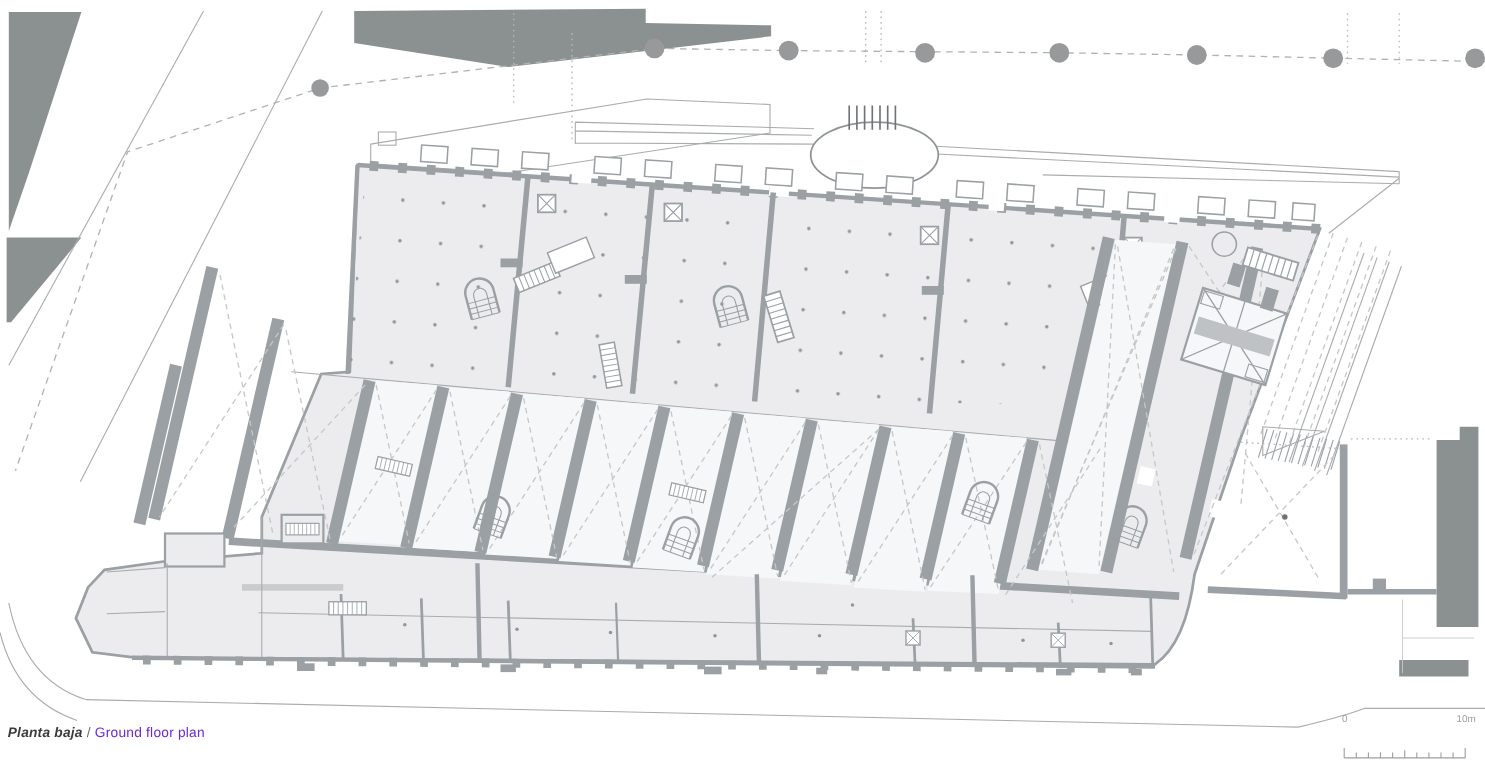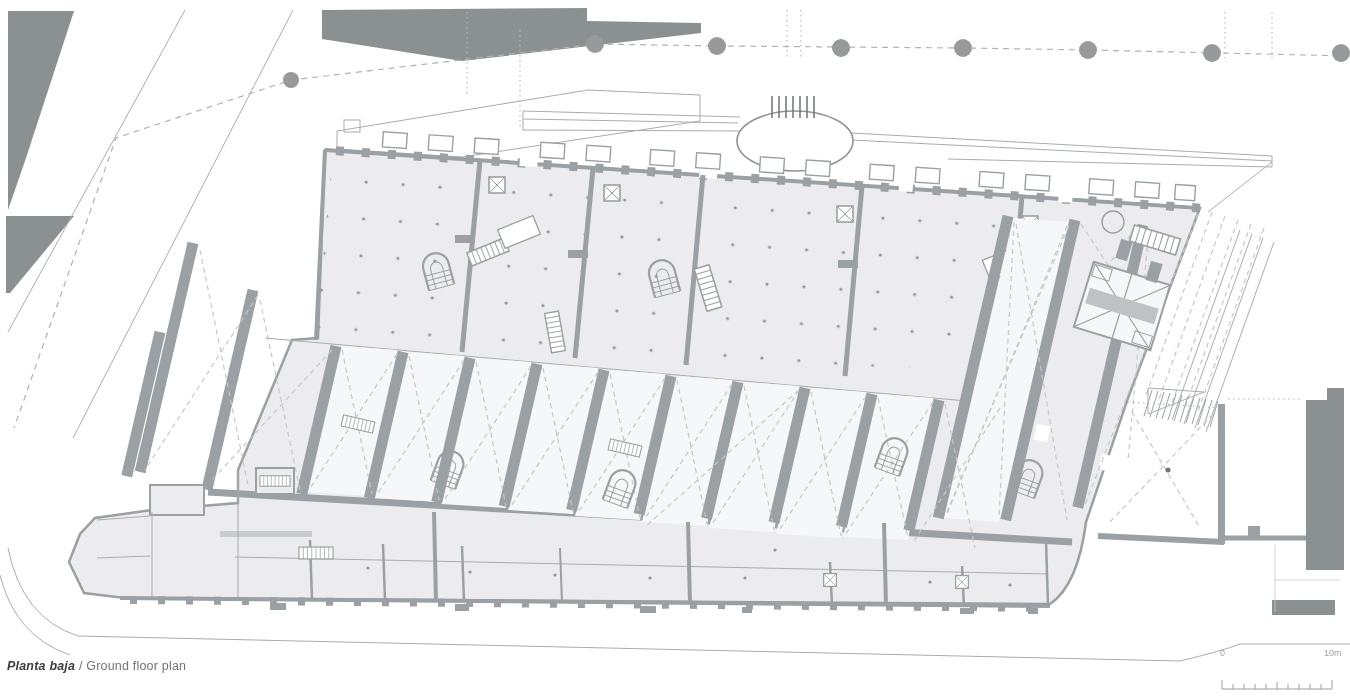--- a/index.html
+++ b/index.html
@@ -34,21 +34,21 @@
   .s-dash{stroke:var(--dash);fill:none;stroke-width:1.2;stroke-dasharray:5 4;}
   .s-dashline{stroke:#b0b3b4;fill:none;stroke-width:1.2;stroke-dasharray:6 5;}
   .s-dotted{stroke:#b5b8ba;fill:none;stroke-width:1.2;stroke-dasharray:1.5 3.5;}
   .t-tree{fill:#97999a;}
   .caption{
     position:absolute;left:7px;top:659px;
     font-size:12.5px;color:var(--text-dark);letter-spacing:0.2px;
   }
   .caption b{font-weight:bold;font-style:italic;}
   .caption .sep{color:#6e6e6e;}
-  .caption .en{color:#737373;}
+  .caption .en{color:#6d28d9;}
   .scale-labels{
     position:absolute;left:1210px;top:648px;width:130px;height:14px;
     font-size:9px;color:var(--text-light);
   }
   .scale-labels .z{position:absolute;left:10px;top:0;}
   .scale-labels .m{position:absolute;left:95px;top:0;margin-left:19px;}
 </style>
 </head>
 <body>
 

